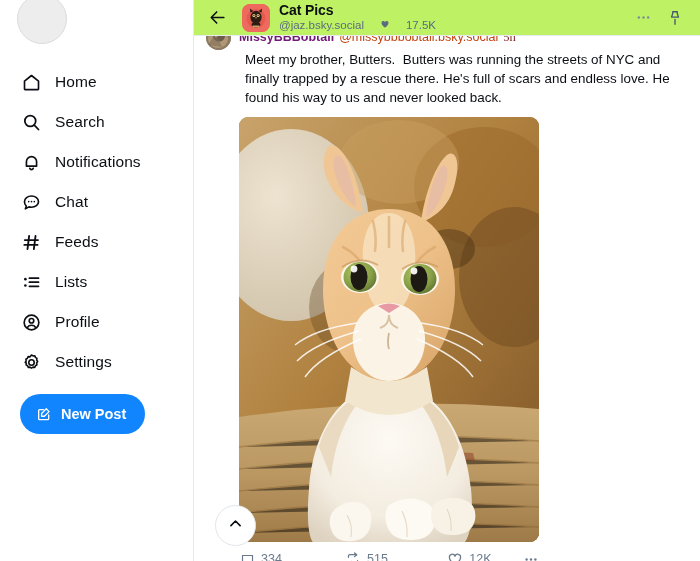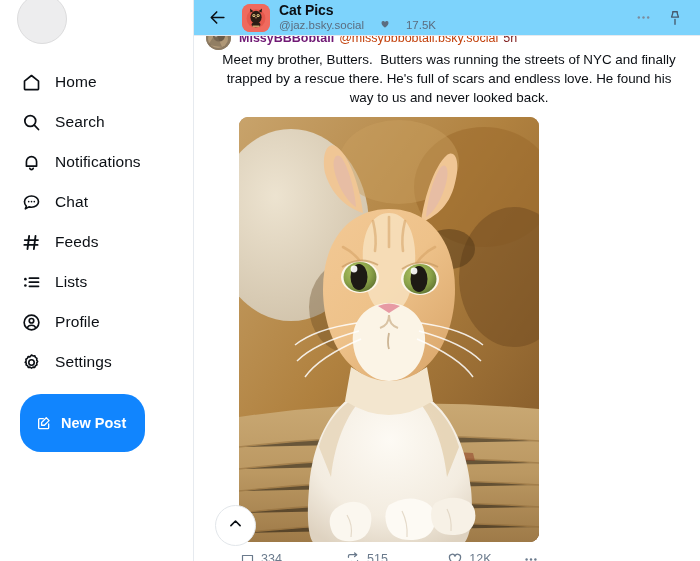--- a/index.html
+++ b/index.html
@@ -43,21 +43,21 @@
     color: #0b0f14;
   }
   .nav-item .lbl {
     font-size: 15.5px;
     color: #0b0f14;
     letter-spacing: .1px;
   }
   .newpost {
     position: absolute;
     left: 20px; top: 394px;
-    height: 58px;
+    height: 40px;
     padding: 0 19px 0 15px;
     border-radius: 21px;
     background: #1185fe;
     color: #ffffff;
     display: inline-flex; align-items: center; gap: 9px;
     border: none;
     cursor: pointer;
     font-family: "Liberation Sans", sans-serif;
   }
   .newpost .lbl { font-size: 14.5px; font-weight: bold; color: #fff; }
@@ -65,21 +65,21 @@
 
   
   .main { flex: 1 1 auto; position: relative; height: 561px; background: #fff; overflow: hidden; }
 
   .feed { position: absolute; inset: 0; padding: 0; }
 
   
   .header {
     position: absolute; top: 0; left: 0; right: 0;
     height: 36px;
-    background: #7dd3fc;
+    background: #bef264;
     border-bottom: 1px solid #e6eaef;
     display: flex; align-items: center;
     padding: 0 12px 0 10px;
     z-index: 5;
   }
   .back-btn {
     width: 26px; height: 26px;
     display: flex; align-items: center; justify-content: center;
     cursor: pointer; flex: 0 0 26px;
     color: #0b0f14;
@@ -115,30 +115,29 @@
   }
   .post-avatar {
     width: 25px; height: 25px; border-radius: 50%;
     flex: 0 0 25px; overflow: hidden;
     background: #9a8b76;
     position: relative;
   }
   .post-meta { display: flex; align-items: baseline; gap: 5px; font-size: 12.5px; min-width: 0; }
   .post-meta .dn { font-weight: bold; color: #701a75; white-space: nowrap; }
   .post-meta .hn { color: #c2410c; white-space: nowrap; }
-  .post-meta .ts { color: #7f1d1d; white-space: nowrap; }
+  .post-meta .ts { color: #7f1d1d; white-space: nowrap; font-family: Liberation Serif, serif; }
 
   .post-text {
-    margin-left: 14px;
+    margin-left: 39px;
     font-size: 13.4px;
     line-height: 1.42;
     color: #0b0f14;
     padding-right: 10px;
     white-space: pre-wrap;
-    text-align: center;
   }
 
   .post-image-wrap { margin-left: 33px; margin-top: 10px; }
   .post-image {
     width: 300px; height: 425px;
     border-radius: 9px;
     overflow: hidden;
     position: relative;
     background: #b48a55;
   }

